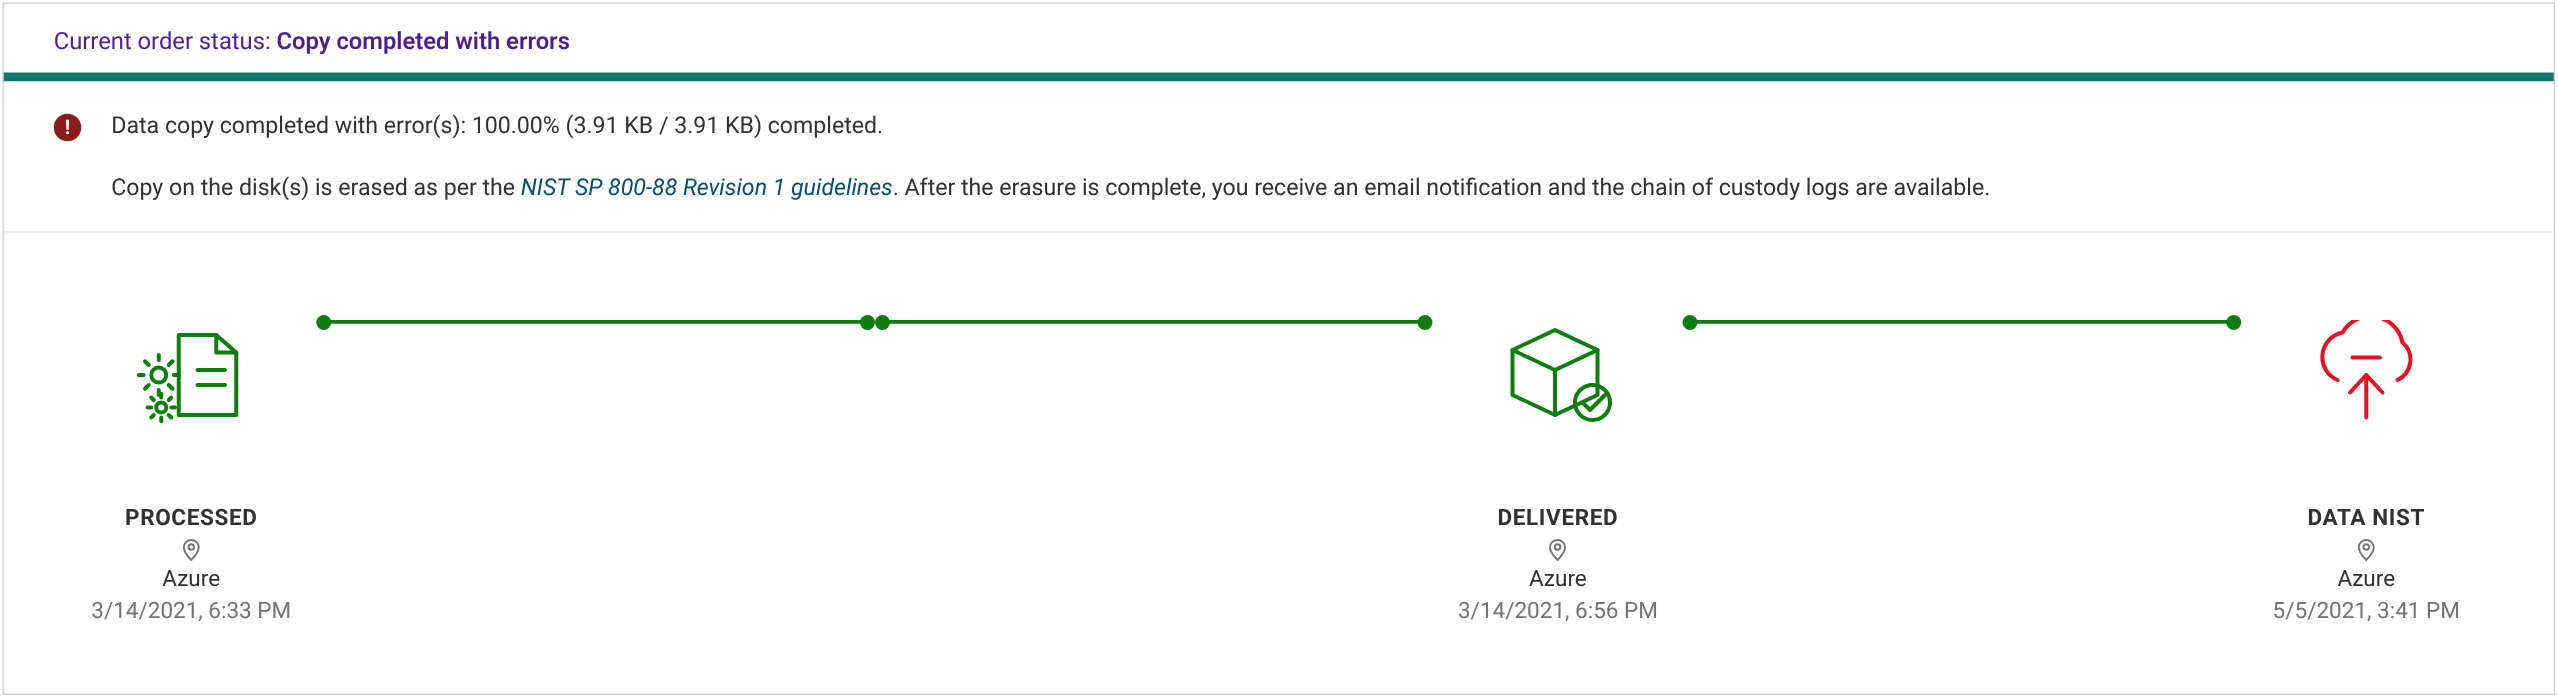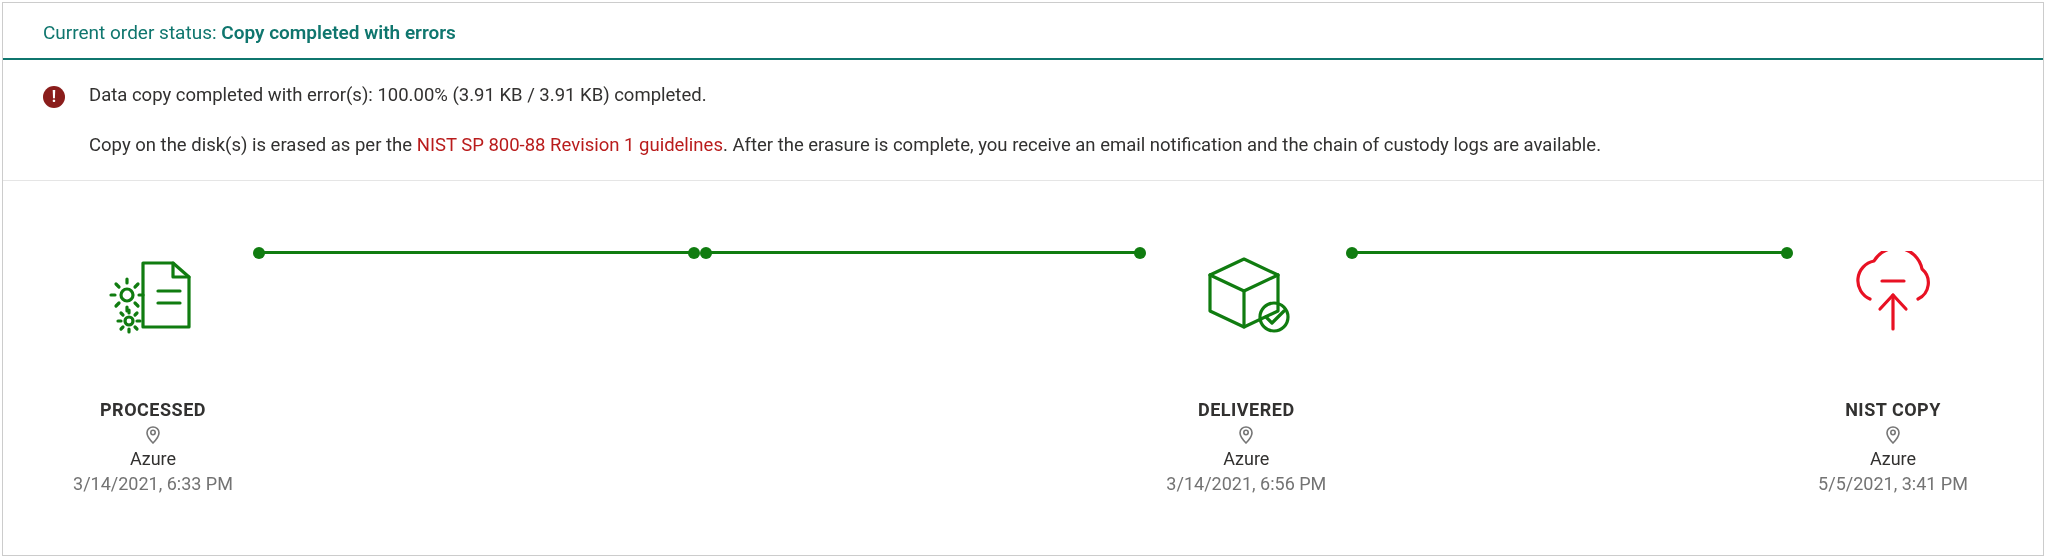--- a/index.html
+++ b/index.html
@@ -11,23 +11,23 @@
     font-size: 18px;
   }
   .panel {
     border: 1px solid #ccc;
     margin: 2px;
     min-height: 554px;
     box-sizing: border-box;
   }
   .header {
     padding: 18px 40px 14px 40px;
-    border-bottom: 2px solid #0f766e;
+    border-bottom: 7px solid #0f766e;
     font-size: 19px;
-    color: #0f766e;
+    color: #4c1d95;
   }
   .header .bold {
     font-weight: 600;
   }
   .status-block {
     padding: 22px 40px 20px 40px;
     border-bottom: 1px solid #e5e5e5;
     display: flex;
     align-items: flex-start;
     gap: 24px;
@@ -35,22 +35,23 @@
   .status-text {
     font-size: 18.5px;
     color: #323130;
     line-height: 1.5;
   }
   .status-text p {
     margin: 0 0 22px 0;
   }
   .status-text p:last-child { margin-bottom: 0; }
   .status-text a {
-    color: #b91c1c;
+    color: #0c4a6e;
     text-decoration: none;
+    font-style: italic;
   }
   .error-badge {
     width: 22px;
     height: 22px;
     flex-shrink: 0;
     margin-top: 4px;
     border-radius: 50%;
     background: #8a1d1b;
     color: #fff;
     font-weight: 700;
@@ -230,21 +231,21 @@
 
     <div class="step">
       <div class="step-icon">
         <svg width="110" height="88" viewBox="0 0 110 88">
           <path class="red-stroke" d="M32 48 a20 20 0 0 1 4 -38 a26 26 0 0 1 48 8 a18 18 0 0 1 -4 30"></path>
           <line class="red-stroke" x1="44" y1="30" x2="66" y2="30"></line>
           <path class="red-stroke" d="M55 78 V44"></path>
           <path class="red-stroke" d="M42 58 L55 44 L68 58"></path>
         </svg>
       </div>
-      <div class="step-label">NIST COPY</div>
+      <div class="step-label">DATA NIST</div>
       <div class="step-loc">
         <span class="pin-icon">
           <svg width="14" height="18" viewBox="0 0 14 18">
               <path class="pin-stroke" d="M7 1 C3.7 1 1 3.6 1 6.8 C1 11 7 17 7 17 C7 17 13 11 13 6.8 C13 3.6 10.3 1 7 1 Z"></path>
               <circle class="pin-stroke" cx="7" cy="6.5" r="2.2"></circle>
             </svg>
         </span>
         <span>Azure</span>
       </div>
       <div class="step-time">5/5/2021, 3:41 PM</div>

